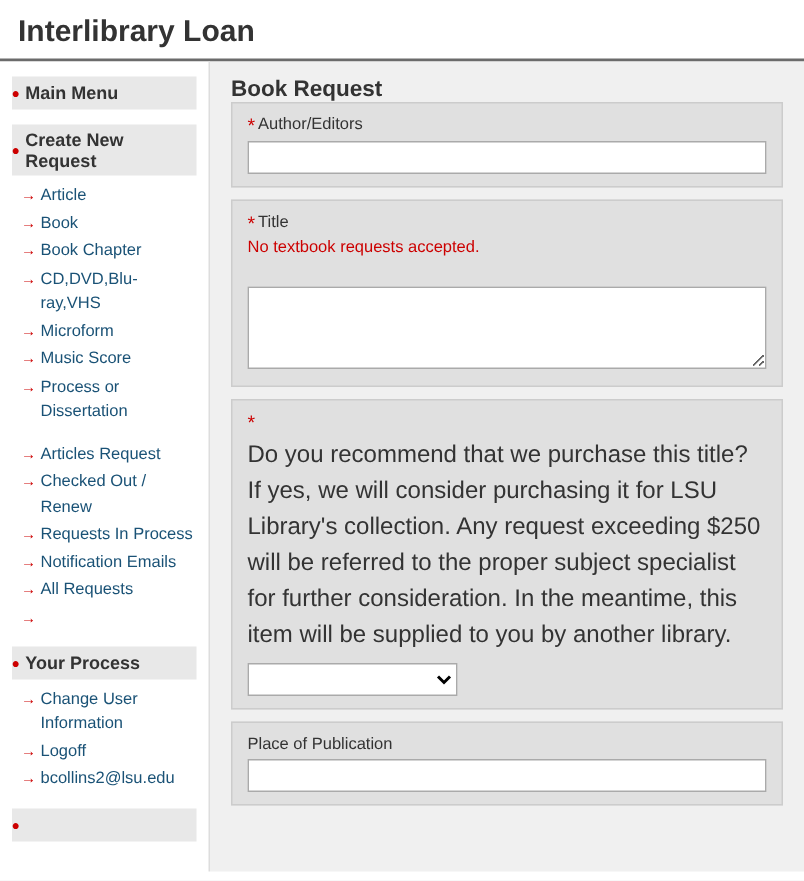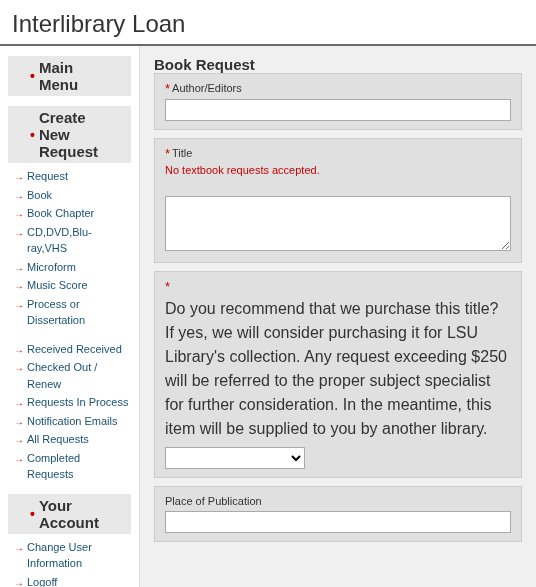--- a/index.html
+++ b/index.html
@@ -12,22 +12,22 @@
       min-height: 587px;
     }
 
     
     .header {
       background: #fff;
       padding: 10px 12px 6px 12px;
       border-bottom: 2px solid #6b6b6b;
     }
     .header h1 {
-      font-size: 24px;
-      font-weight: normal;
+      font-size: 20px;
+      font-weight: bold;
       color: #333;
     }
 
     
     .layout {
       display: flex;
     }
 
     
     .sidebar {
@@ -37,24 +37,24 @@
       background: #fff;
       border-right: 1px solid #ddd;
     }
 
     .sidebar-section {
       margin-bottom: 10px;
     }
 
     .sidebar-section-title {
       font-weight: bold;
-      font-size: 15px;
+      font-size: 12px;
       color: #333;
       background: #e8e8e8;
-      padding: 3px 22px;
+      padding: 3px 0;
       margin-bottom: 4px;
       display: flex;
       align-items: center;
     }
 
     .sidebar-section-title::before {
       content: "•";
       color: #c00;
       margin-right: 4px;
       font-size: 14px;
@@ -178,21 +178,21 @@
         <span>Main Menu</span>
       </div>
     </div>
 
     <div class="sidebar-section">
       <div class="sidebar-section-title">
         <span>Create New Request</span>
       </div>
       <div class="sidebar-item">
         <span class="arrow">→</span>
-        <span class="sidebar-item-label">Request</span>
+        <span class="sidebar-item-label">Article</span>
       </div>
       <div class="sidebar-item">
         <span class="arrow">→</span>
         <span class="sidebar-item-label">Book</span>
       </div>
       <div class="sidebar-item">
         <span class="arrow">→</span>
         <span class="sidebar-item-label">Book Chapter</span>
       </div>
       <div class="sidebar-item">
@@ -209,47 +209,46 @@
       </div>
       <div class="sidebar-item">
         <span class="arrow">→</span>
         <span class="sidebar-item-label">Process or Dissertation</span>
       </div>
     </div>
 
     <div class="sidebar-section">
       <div class="sidebar-item">
         <span class="arrow">→</span>
-        <span class="sidebar-item-label">Received Received</span>
+        <span class="sidebar-item-label">Articles Request</span>
       </div>
       <div class="sidebar-item">
         <span class="arrow">→</span>
         <span class="sidebar-item-label">Checked Out / Renew</span>
       </div>
       <div class="sidebar-item">
         <span class="arrow">→</span>
         <span class="sidebar-item-label">Requests In Process</span>
       </div>
       <div class="sidebar-item">
         <span class="arrow">→</span>
         <span class="sidebar-item-label">Notification Emails</span>
       </div>
       <div class="sidebar-item">
         <span class="arrow">→</span>
         <span class="sidebar-item-label">All Requests</span>
       </div>
       <div class="sidebar-item">
         <span class="arrow">→</span>
-        <span class="sidebar-item-label">Completed Requests</span>
       </div>
     </div>
 
     <div class="sidebar-section">
       <div class="sidebar-section-title">
-        <span>Your Account</span>
+        <span>Your Process</span>
       </div>
       <div class="sidebar-item">
         <span class="arrow">→</span>
         <span class="sidebar-item-label">Change User Information</span>
       </div>
       <div class="sidebar-item">
         <span class="arrow">→</span>
         <span class="sidebar-item-label">Logoff</span>
       </div>
       <div class="sidebar-item">

